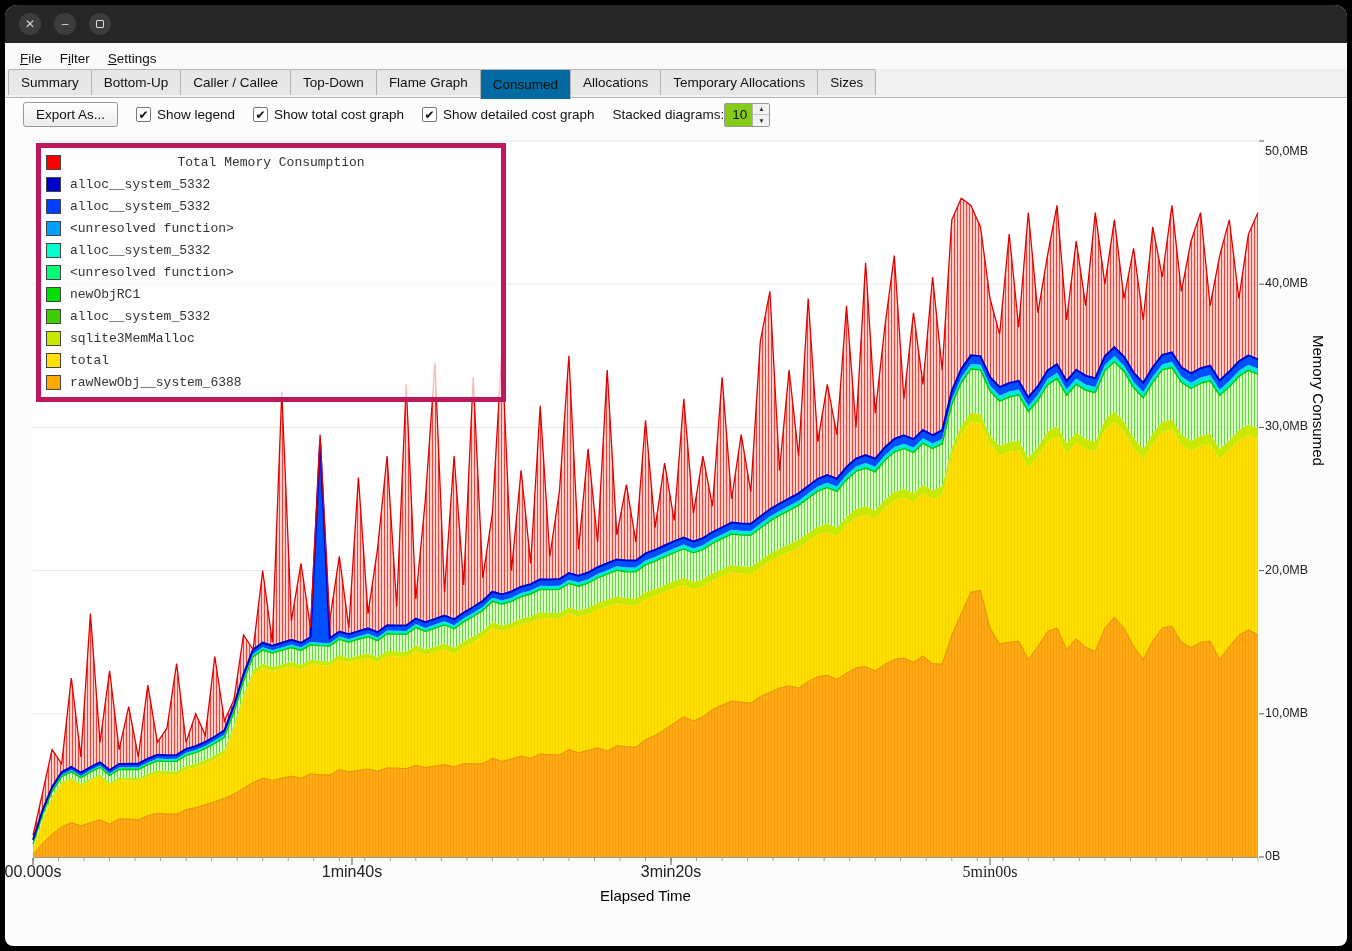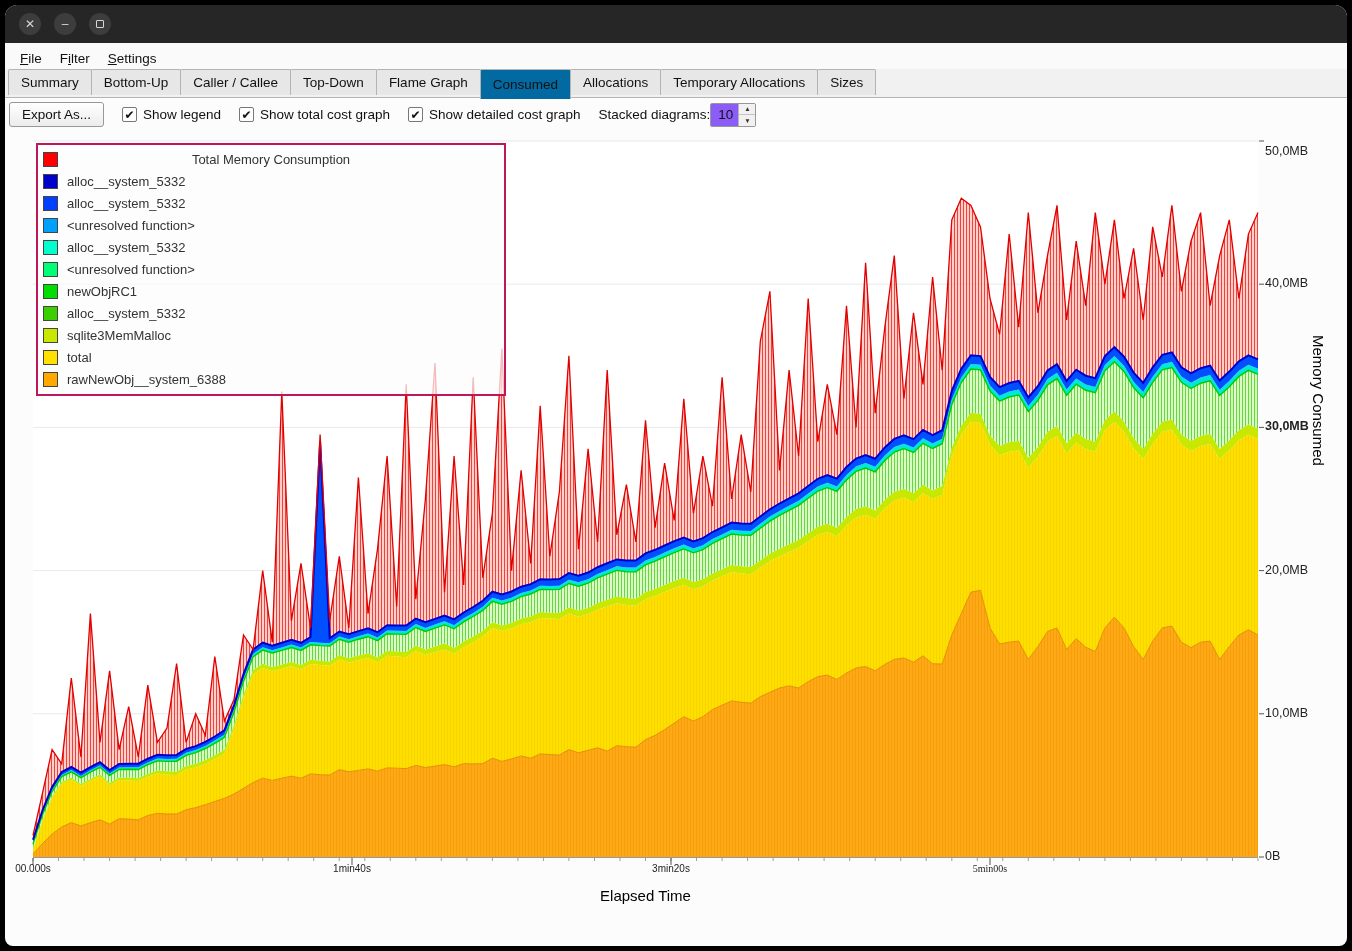--- a/index.html
+++ b/index.html
@@ -49,52 +49,52 @@
     font-size:13.5px; color:#111; background:#e7e7e7;
     border:1px solid #b4b4b4; border-bottom:none;
     padding:5px 12px; margin-right:-1px;
     border-radius:2px 2px 0 0; z-index:0; white-space:nowrap;
   }
   .tab.active { background:#0369a1; padding:7px 12px; z-index:2; }
   
   .toolbar {
     position:absolute; top:93px; left:0; right:0; height:33px;
     background:#fcfcfc; display:flex; align-items:center;
-    gap:18px; padding-left:4px; font-size:13.5px; color:#111;
+    gap:18px; padding-left:18px; font-size:13.5px; color:#111;
   }
   .btn {
     border:1px solid #989898; border-radius:3px;
     background:linear-gradient(#ffffff,#ececec);
     padding:4px 12px; font-size:13.5px; color:#111;
   }
   .cb { display:flex; align-items:center; gap:6px; }
   .cb .box {
     width:15px; height:15px; border:1px solid #777; background:#fff;
     display:flex; align-items:center; justify-content:center;
     font-size:12px; color:#111; border-radius:2px;
   }
   .spingroup { display:flex; align-items:center; gap:0; }
-  .spin { display:inline-flex; border:1px solid #989898; background:#8b5cf6; height:24px; border-radius:2px; }
+  .spin { display:inline-flex; border:1px solid #989898; background:#84cc16; height:24px; border-radius:2px; }
   .spin .val { width:27px; display:flex; align-items:center; padding-left:7px; font-size:13.5px; }
   .spin .arrows { width:17px; border-left:1px solid #b5b5b5; display:flex; flex-direction:column; }
   .spin .arr { flex:1; display:flex; align-items:center; justify-content:center; font-size:6.5px; color:#333; background:#f1f1f1; }
   .spin .arr.up { border-bottom:1px solid #c5c5c5; }
   
   #chart-svg { position:absolute; left:0; top:126px; }
   .legend {
     position:absolute; left:31px; top:138px; width:470px;
     background:rgba(252,252,252,0.74);
-    border:2px solid #be185d;
-    font-family:Liberation Sans, sans-serif;
+    border:5px solid #be185d;
+    font-family:Liberation Mono, monospace;
     font-size:13px; color:#333; z-index:5; padding:3px 0 4px;
   }
   .lrow { position:relative; height:22px; display:flex; align-items:center; padding-left:5px; }
   .lsw { width:15px; height:15px; border:1px solid #444; margin-right:9px; flex:none; }
   .ltitle { position:absolute; left:0; right:0; text-align:center; }
-  .xtick { position:absolute; top:858px; transform:translateX(-50%); font-size:10px; color:#222; white-space:nowrap; }
+  .xtick { position:absolute; top:858px; transform:translateX(-50%); font-size:16px; color:#222; white-space:nowrap; }
   .ytick { position:absolute; left:1260px; font-size:12.5px; color:#222; white-space:nowrap; }
   .xlabel { position:absolute; top:882px; left:28px; width:1225px; text-align:center; font-size:15px; color:#000; }
   .ylabel {
     position:absolute; left:1305px; top:330px; height:330px;
     writing-mode:vertical-rl; display:flex; align-items:center;
     font-size:15px; color:#000;
   }
 </style>
 </head>
 <body>
@@ -308,20 +308,20 @@
   <div id="xticks">
       <div class="xtick" style="left: 28px;">00.000s</div>
       <div class="xtick" style="left: 347px;">1min40s</div>
       <div class="xtick" style="left: 666px;">3min20s</div>
       <div class="xtick" style="left: 985px; font-family: Liberation Serif, serif;">5min00s</div>
     </div>
   <div id="yticks">
       <div class="ytick" style="top: 844px;">0B</div>
       <div class="ytick" style="top: 701px;">10,0MB</div>
       <div class="ytick" style="top: 558px; text-align: center;">20,0MB</div>
-      <div class="ytick" style="top: 414px; font-weight: bold;">30,0MB</div>
+      <div class="ytick" style="top: 414px;">30,0MB</div>
       <div class="ytick" style="top: 271px;">40,0MB</div>
       <div class="ytick" style="top: 128px; margin-top: 11px;">50,0MB</div>
     </div>
   <div class="xlabel">Elapsed Time</div>
   <div class="ylabel">Memory Consumed</div>
 
 </div>
 
 </body></html>

